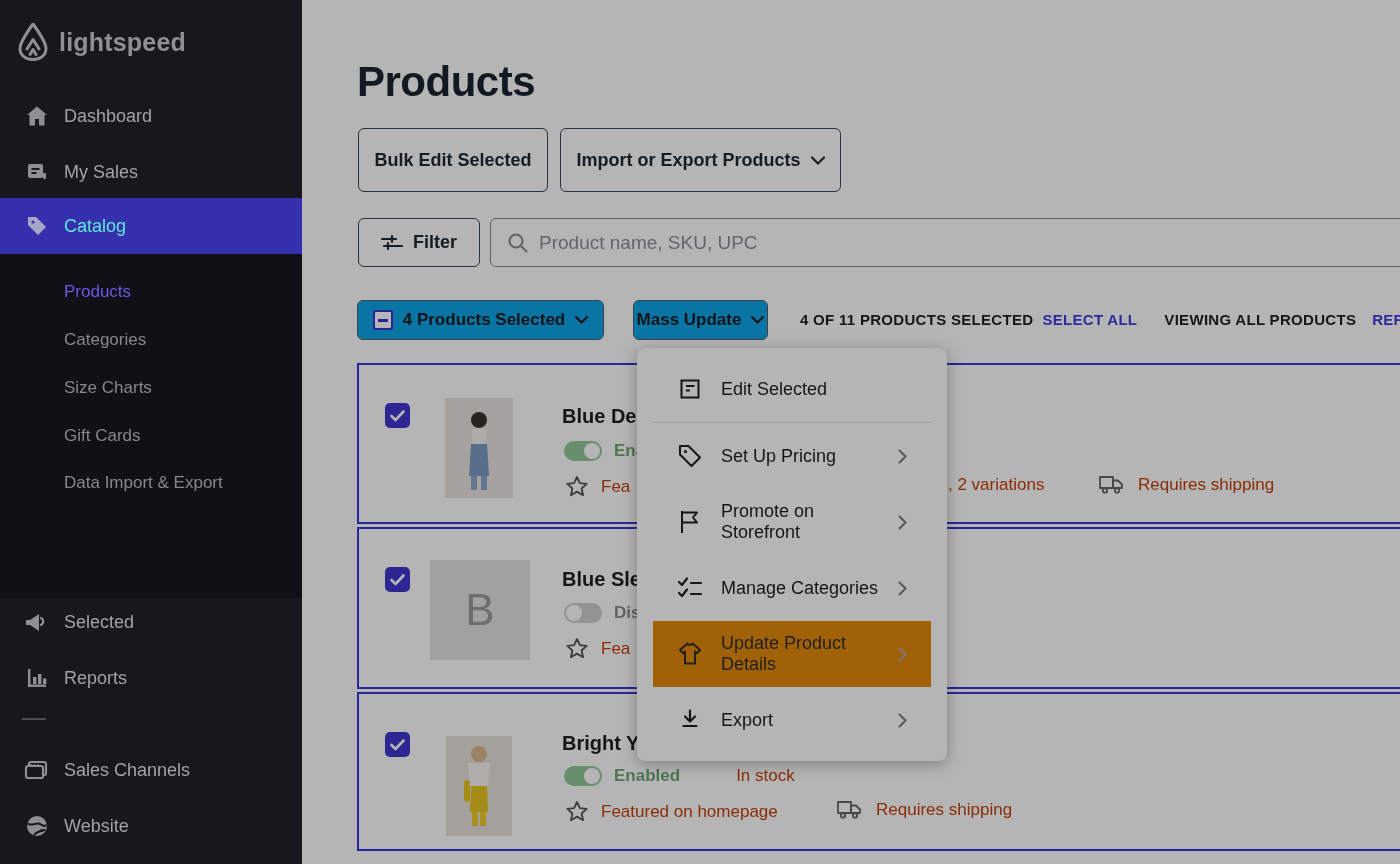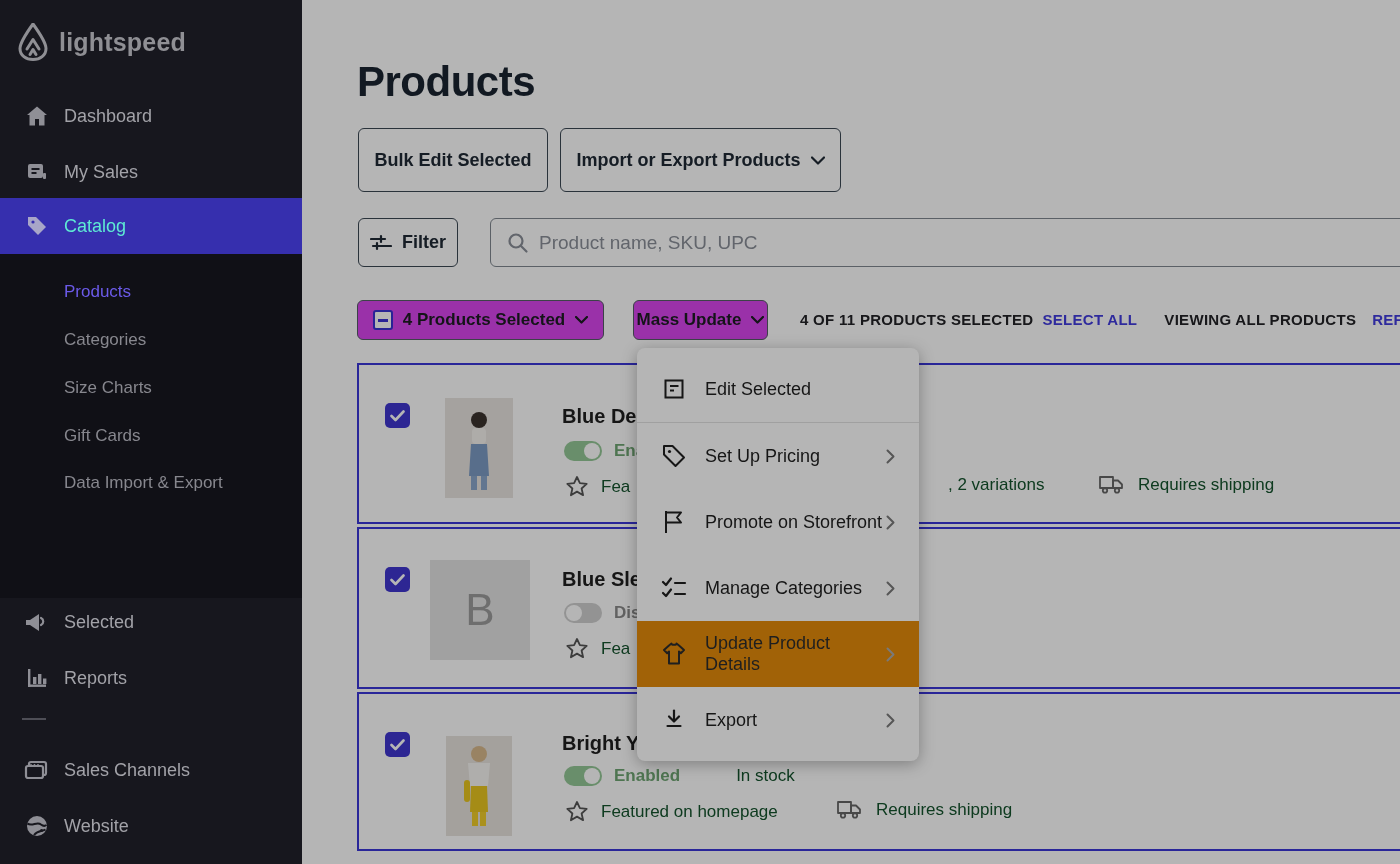--- a/index.html
+++ b/index.html
@@ -22,26 +22,26 @@
   .side-search { position:absolute; left:16px; top:262px; width:268px; height:44px; background:#21212a; border-radius:4px; display:flex; align-items:center; padding-left:14px; gap:10px; }
   .side-search input { background:transparent; border:none; outline:none; color:#8a8a94; font-size:16px; font-family:"Liberation Sans",sans-serif; width:200px; }
   .side-search input::placeholder { color:#70707a; }
   .side-divider { position:absolute; left:22px; top:718px; width:24px; height:2px; background:#4e4e56; }
 
   
   .page-title { position:absolute; left:357px; top:58px; font-size:42px; font-weight:700; color:#1a2430; letter-spacing:-0.5px; }
   .btn { position:absolute; height:64px; border:1px solid #3c4854; border-radius:6px; background:#fff; display:flex; align-items:center; justify-content:center; gap:10px; font-size:18px; font-weight:700; color:#202a35; cursor:pointer; }
   .btn-bulk { left:358px; top:128px; width:190px; }
   .btn-import { left:560px; top:128px; width:281px; }
-  .btn-filter { left:358px; top:218px; width:100px; height:49px; }
+  .btn-filter { left:358px; top:218px; width:122px; height:49px; }
   .search-box { position:absolute; left:490px; top:218px; width:930px; height:49px; border:1px solid #808890; border-radius:6px; background:#fff; display:flex; align-items:center; padding-left:16px; gap:10px; }
   .search-box input { border:none; outline:none; font-size:19px; color:#333; width:800px; font-family:"Liberation Sans",sans-serif; }
   .search-box input::placeholder { color:#8a8f98; }
 
-  .sel-btn { position:absolute; top:300px; height:40px; border:1px solid #555e66; border-radius:6px; background:#d946ef; display:flex; align-items:center; justify-content:center; gap:10px; font-size:17px; font-weight:700; color:#1d1d22; cursor:pointer; }
+  .sel-btn { position:absolute; top:300px; height:40px; border:1px solid #555e66; border-radius:6px; background:#0ea5e9; display:flex; align-items:center; justify-content:center; gap:10px; font-size:17px; font-weight:700; color:#1d1d22; cursor:pointer; }
   .sel-products { left:357px; width:247px; }
   .sel-mass { left:633px; width:135px; }
   .indet-box { width:20px; height:20px; border:2px solid #3a32d4; border-radius:3px; background:#fff; position:relative; }
   .indet-box::after { content:""; position:absolute; left:3px; right:3px; top:7px; height:3px; background:#3a32d4; }
   .sel-info { position:absolute; left:800px; top:311px; display:flex; align-items:center; font-size:15px; font-weight:700; letter-spacing:0.3px; color:#222226; white-space:nowrap; }
   .link { color:#423cdd; cursor:pointer; }
 
   
   .prow { position:absolute; left:357px; width:1063px; background:#fff; border:2px solid #3b36d8; }
   .row1 { top:363px; height:161px; }
@@ -53,24 +53,24 @@
   .ptitle { position:absolute; left:203px; font-size:20px; font-weight:700; color:#1f1f1f; white-space:nowrap; }
   .pline { position:absolute; display:flex; align-items:center; font-size:17px; color:#2b2b2b; white-space:nowrap; }
   .toggle { width:38px; height:20px; border-radius:10px; position:relative; }
   .toggle.on { background:#95c897; }
   .toggle.off { background:#cfcfcf; }
   .toggle .knob { position:absolute; top:2px; width:16px; height:16px; border-radius:50%; background:#fff; }
   .toggle.on .knob { right:2px; }
   .toggle.off .knob { left:2px; }
   .status-on { color:#6fa573; font-weight:700; }
   .status-off { color:#8a8a8a; font-weight:700; }
-  .muted { color:#14532d; }
-
-  
-  .menu { position:absolute; left:637px; top:348px; width:282px; background:#fff; border-radius:8px; box-shadow:0 3px 16px rgba(0,0,0,0.3); padding:8px 0; }
+  .muted { color:#c2410c; }
+
+  
+  .menu { position:absolute; left:637px; top:348px; width:310px; background:#fff; border-radius:8px; box-shadow:0 3px 16px rgba(0,0,0,0.3); padding:8px 16px; }
   .mitem { position:relative; height:66px; display:flex; align-items:center; padding:0 24px; cursor:pointer; }
   .mitem .micon { width:26px; height:26px; margin-right:18px; flex:none; display:flex; align-items:center; justify-content:center; }
   .mitem .mlabel { font-size:18px; color:#1f1f1f; }
   .mitem .chev { margin-left:auto; }
   .msep { height:1px; background:#e2e2e2; }
   .mitem.highlight { background:#a16207; z-index:60; }
 
   
   .submenu { position:absolute; left:953px; top:616px; width:399px; height:71px; background:#fff; border:1px solid #d9d9d9; border-radius:10px; box-shadow:0 3px 14px rgba(0,0,0,0.28); display:flex; align-items:center; padding-left:22px; z-index:70; cursor:pointer; }
   .submenu .slabel { font-size:18px; color:#222; }

